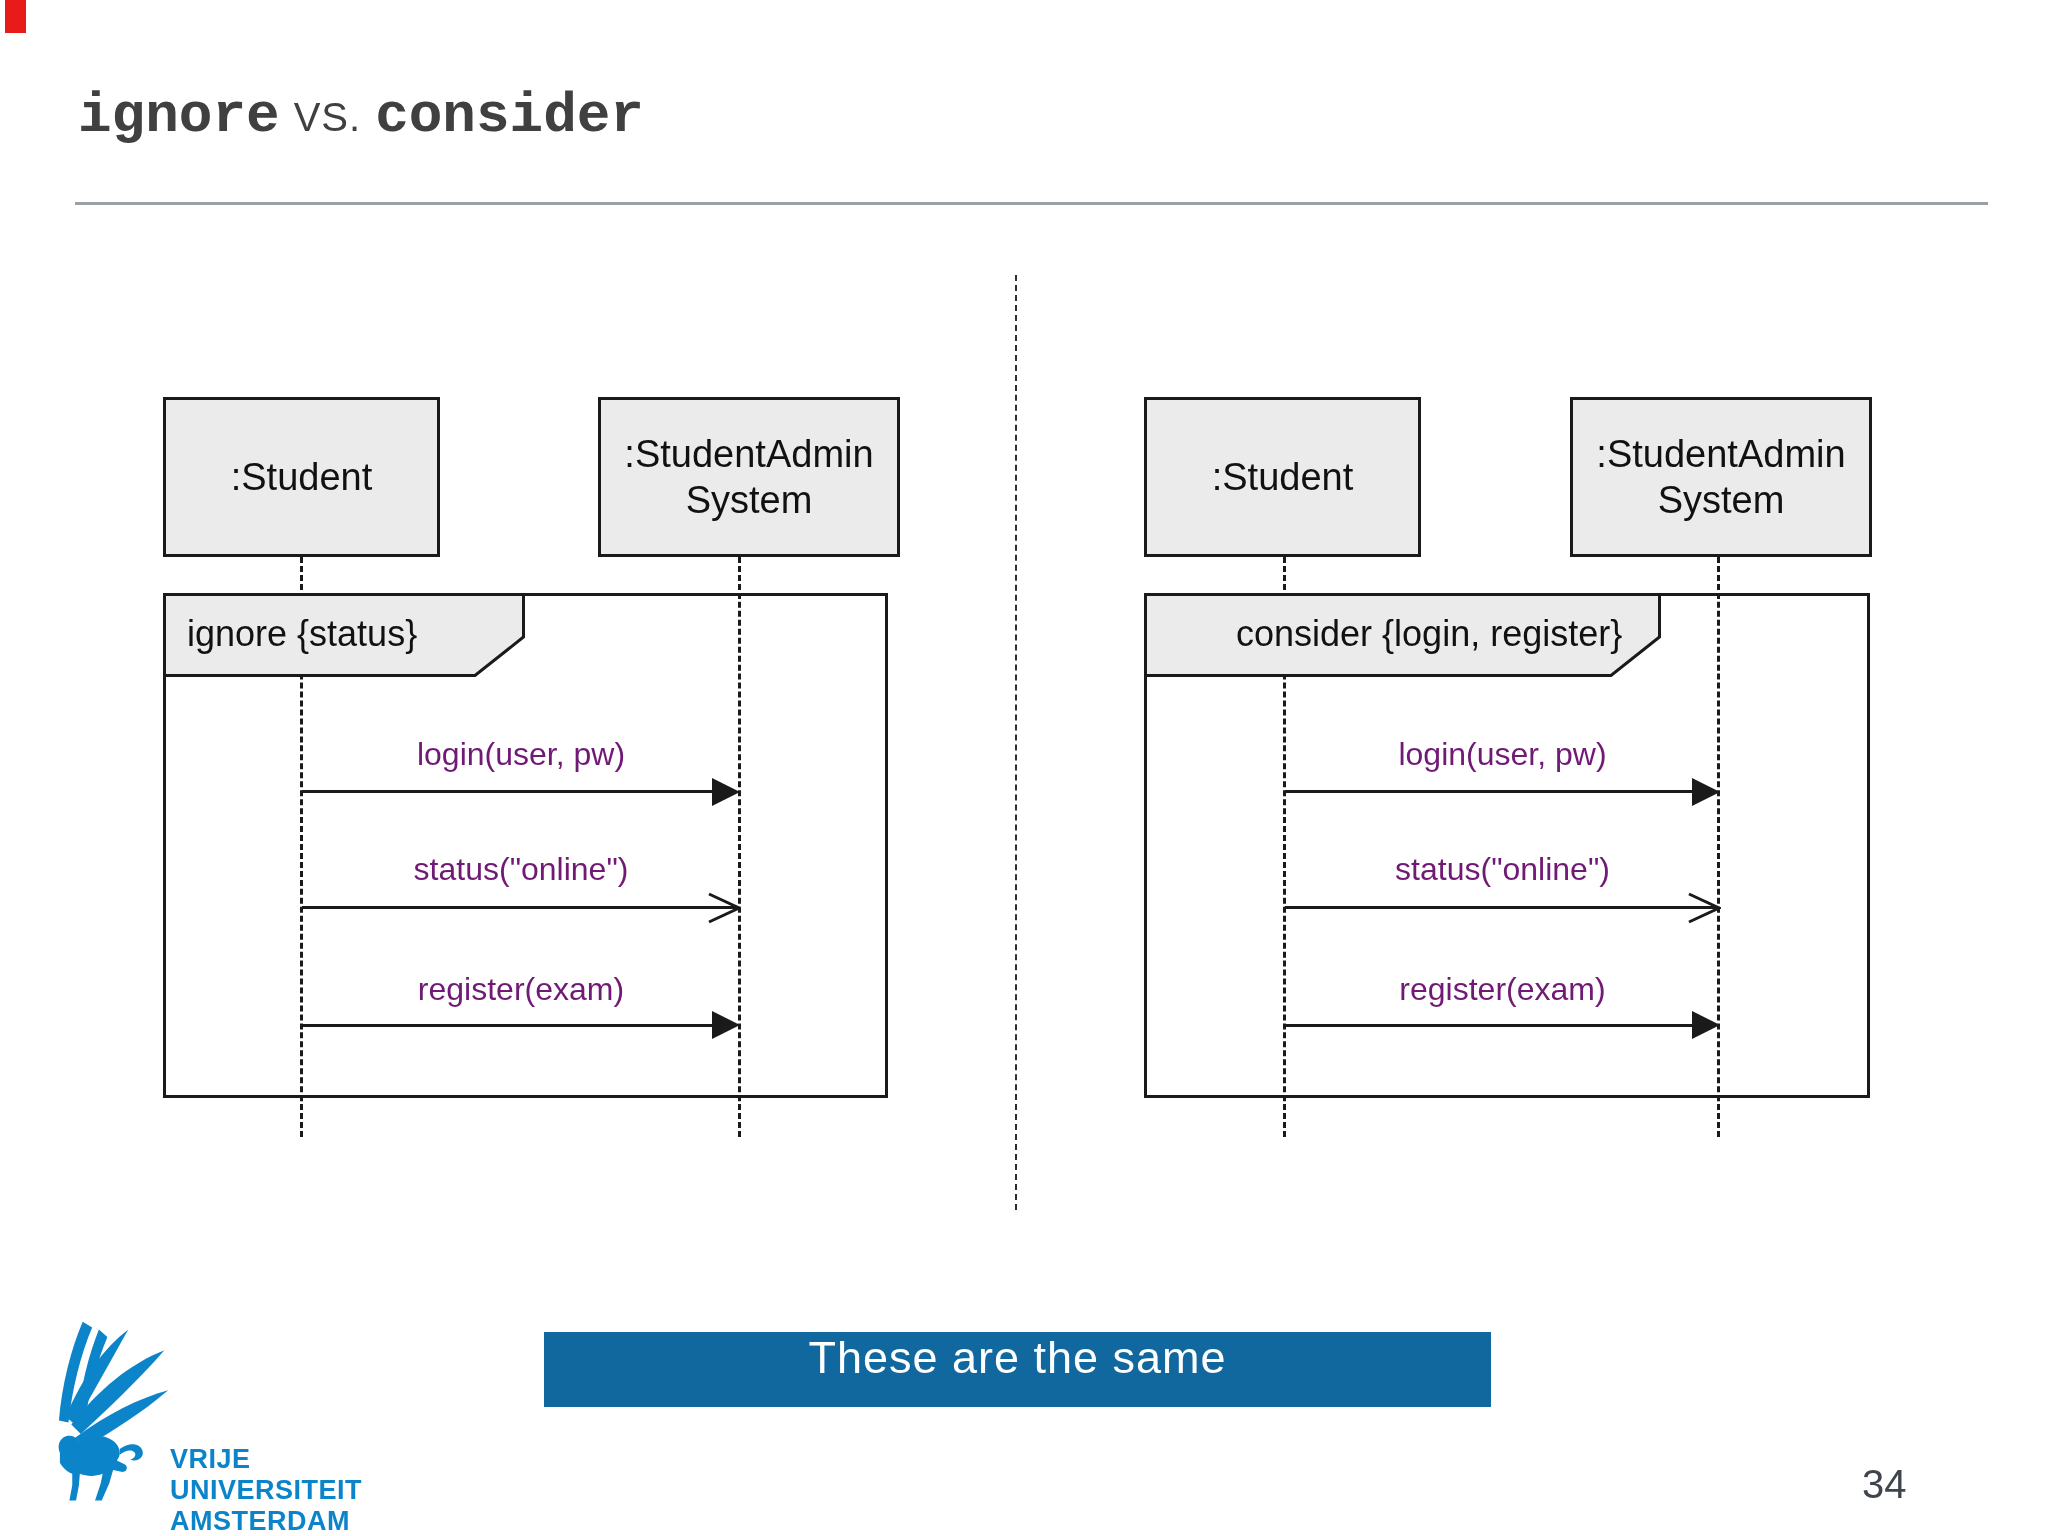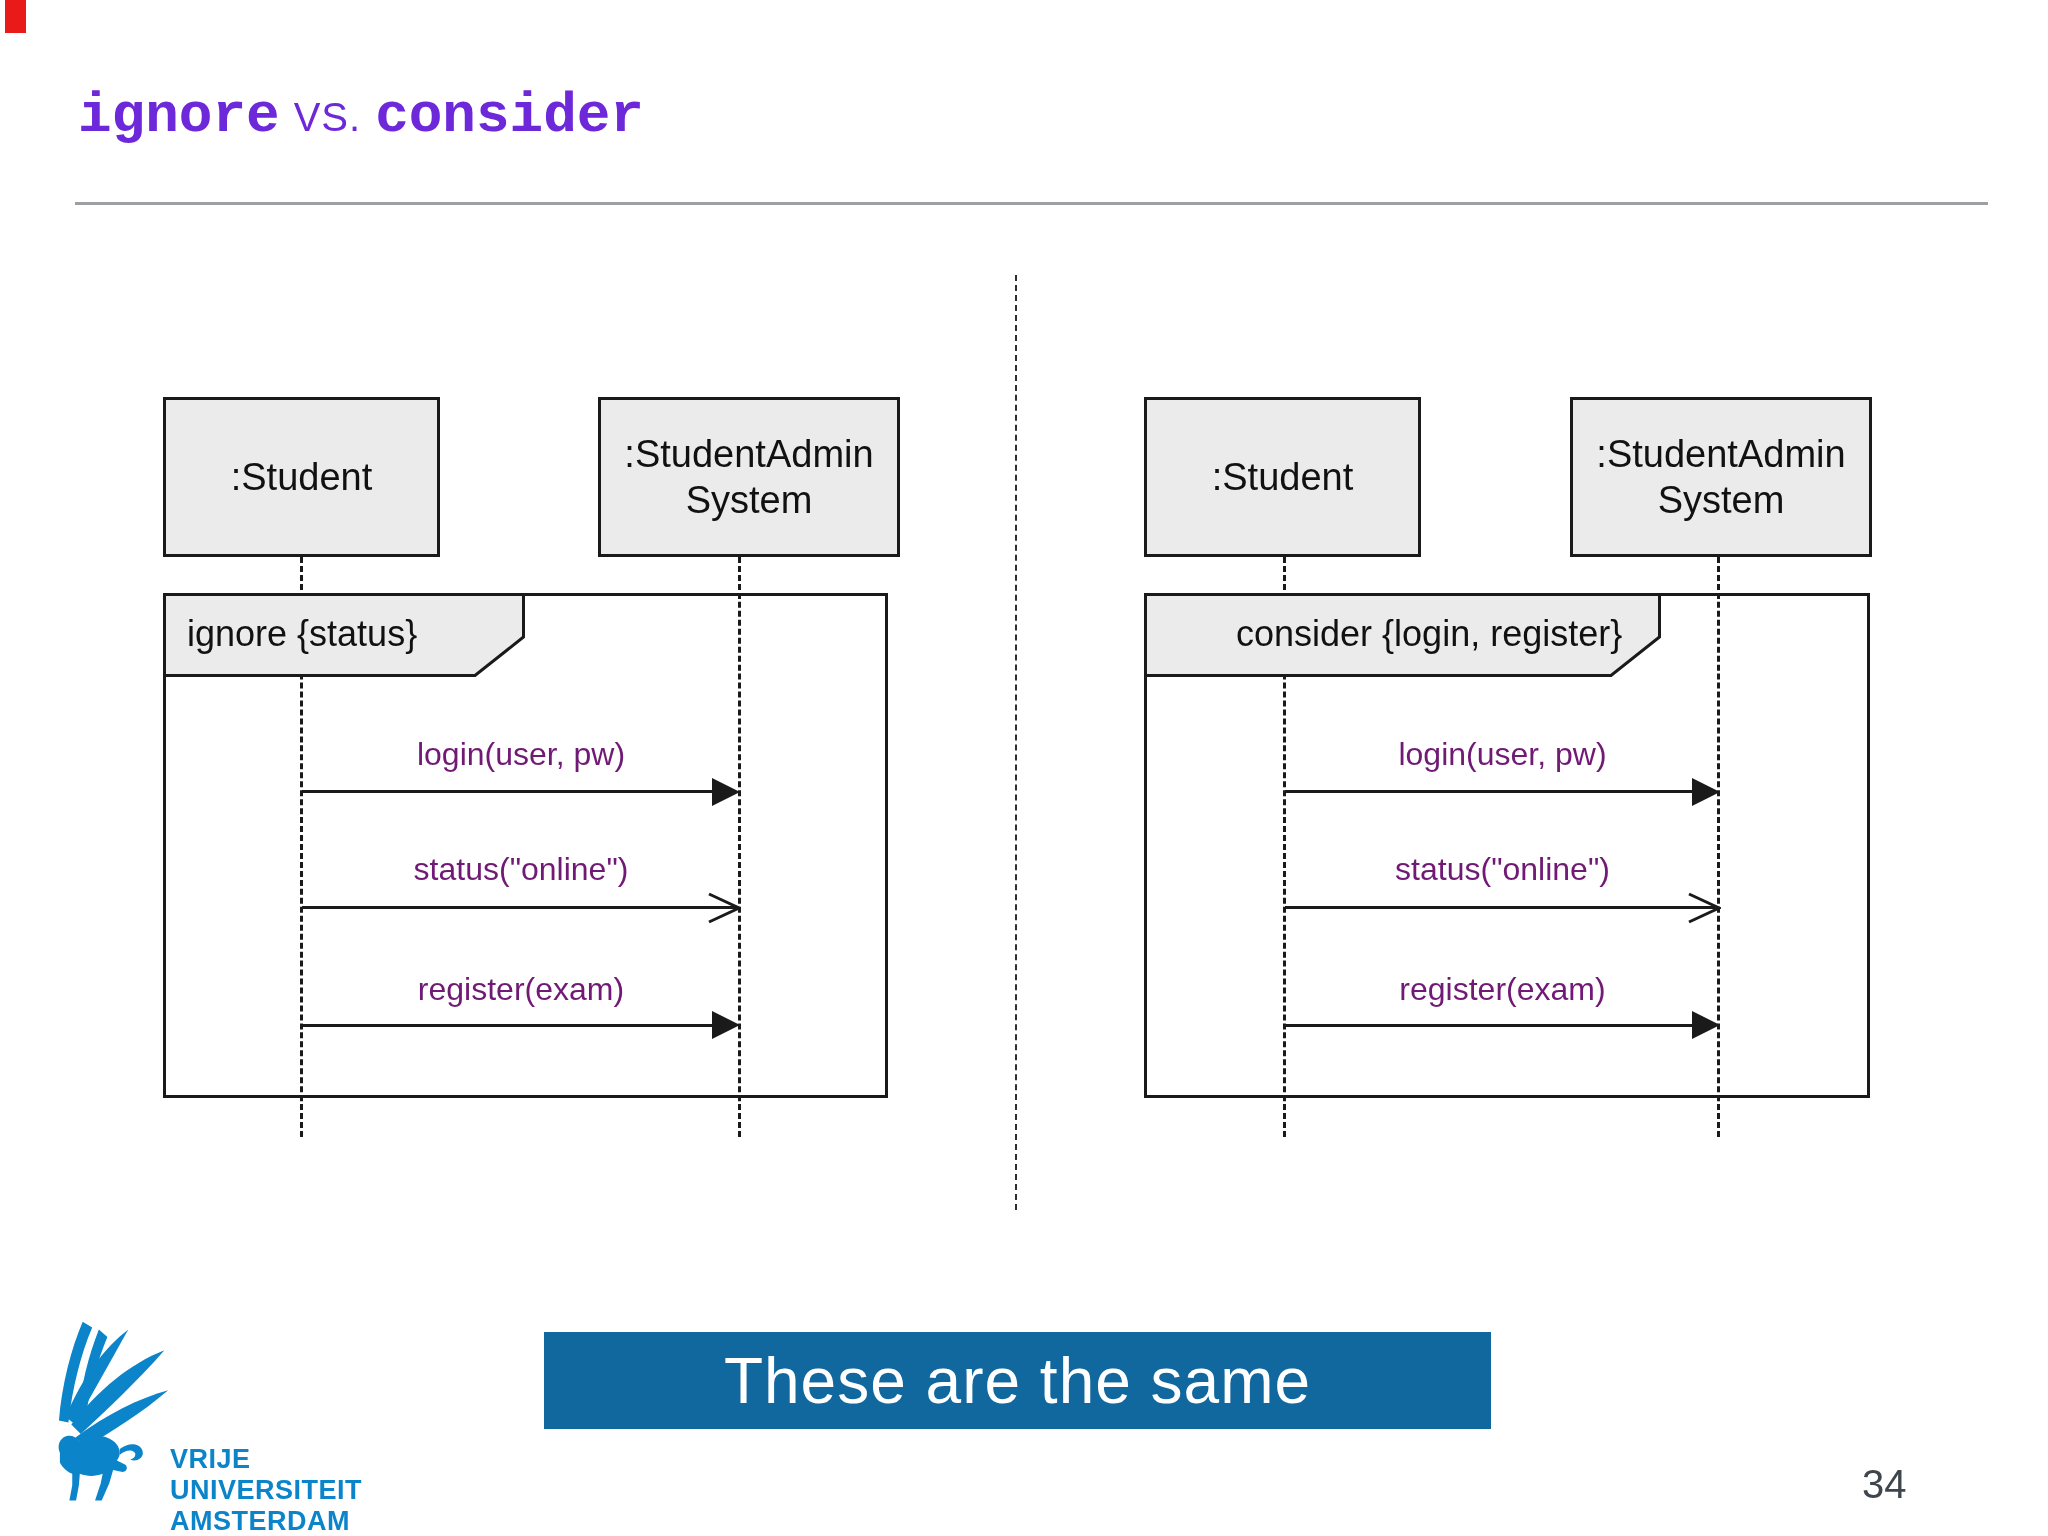--- a/index.html
+++ b/index.html
@@ -1,21 +1,21 @@
 <!DOCTYPE html>
 <html><head>
 <meta charset="utf-8">
 <style>
   html,body{margin:0;padding:0;background:#ffffff;}
   .slide{position:relative;width:2048px;height:1536px;background:#ffffff;overflow:hidden;
          font-family:"Liberation Sans",sans-serif;color:#1a1a1a;}
 
   .rec{position:absolute;left:5px;top:0;width:21px;height:33px;background:#e81a1a;}
 
-  .title{position:absolute;left:78px;top:84px;margin:0;color:#6d28d9;white-space:nowrap;}
+  .title{position:absolute;left:78px;top:84px;margin:0;color:#404040;white-space:nowrap;}
   .title .mono{font-family:"Liberation Mono","DejaVu Sans Mono",monospace;font-size:56px;font-weight:700;}
   .title .vs{font-size:40px;font-weight:500;margin:0 14px;letter-spacing:1px;}
   .rule{position:absolute;left:75px;top:202px;width:1913px;height:3px;background:#9ba0a4;}
 
   .separator{position:absolute;left:1015px;top:275px;height:935px;width:0;border-left:2px dashed #2e2e2e;}
 
   .headbox{position:absolute;box-sizing:border-box;background:#ebebeb;border:3px solid #1a1a1a;
            display:flex;flex-direction:column;align-items:center;justify-content:center;
            text-align:center;font-size:38px;line-height:46px;color:#111;}
   .frame{position:absolute;box-sizing:border-box;border:3px solid #1a1a1a;}
@@ -23,22 +23,22 @@
   .pentagon{position:absolute;}
   .pentagon polygon{fill:#ebebeb;stroke:#1a1a1a;stroke-width:3;}
   .op-label{position:absolute;height:82px;display:flex;align-items:center;font-size:36px;color:#111;white-space:nowrap;}
   .msg-label{position:absolute;text-align:center;font-size:32px;color:#701a75;white-space:nowrap;}
   .msg-line{position:absolute;height:3px;background:#1a1a1a;}
   .arrowhead-filled{position:absolute;width:0;height:0;border-top:14px solid transparent;
                     border-bottom:14px solid transparent;border-left:28px solid #1a1a1a;}
   .arrowhead-open{position:absolute;}
   .arrowhead-open path{fill:none;stroke:#1a1a1a;stroke-width:3;}
 
-  .banner{position:absolute;left:544px;top:1332px;width:947px;height:97px;background:#11689e;
-          display:flex;align-items:center;justify-content:center;color:#ffffff;font-size:64px;letter-spacing:1px;}
+  .banner{position:absolute;left:544px;top:1332px;width:947px;height:75px;background:#11689e;
+          display:flex;justify-content:center;color:#ffffff;font-size:45px;letter-spacing:1px;}
 
   .logo-griffin{position:absolute;left:38px;top:1318px;}
   .logo-griffin path{fill:#0c84ca;}
   .logo-text{position:absolute;left:170px;top:1444px;color:#0c84ca;font-weight:bold;
              font-size:27px;line-height:31px;letter-spacing:0.5px;white-space:nowrap;}
   .pagenum{position:absolute;left:1862px;top:1462px;font-size:40px;color:#3f454d;}
 </style>
 </head>
 <body>
 

